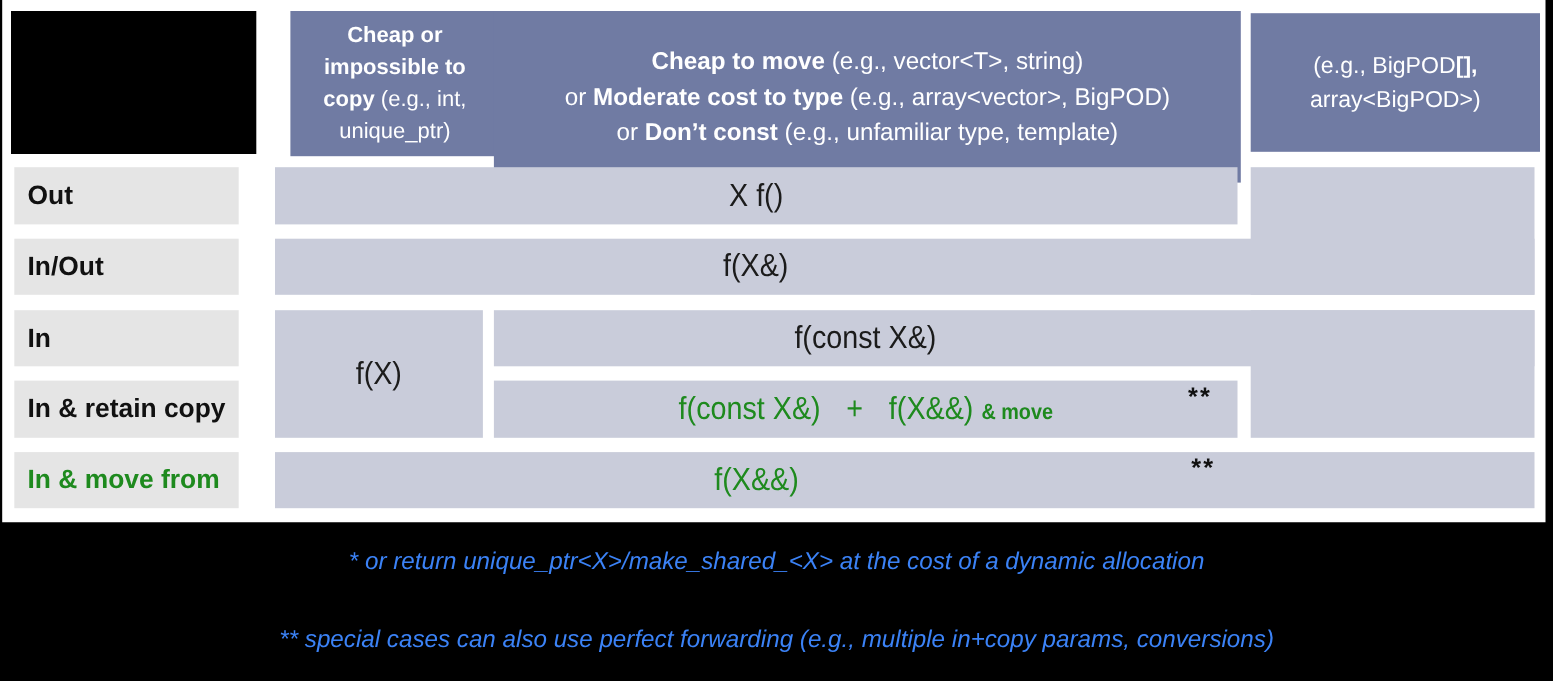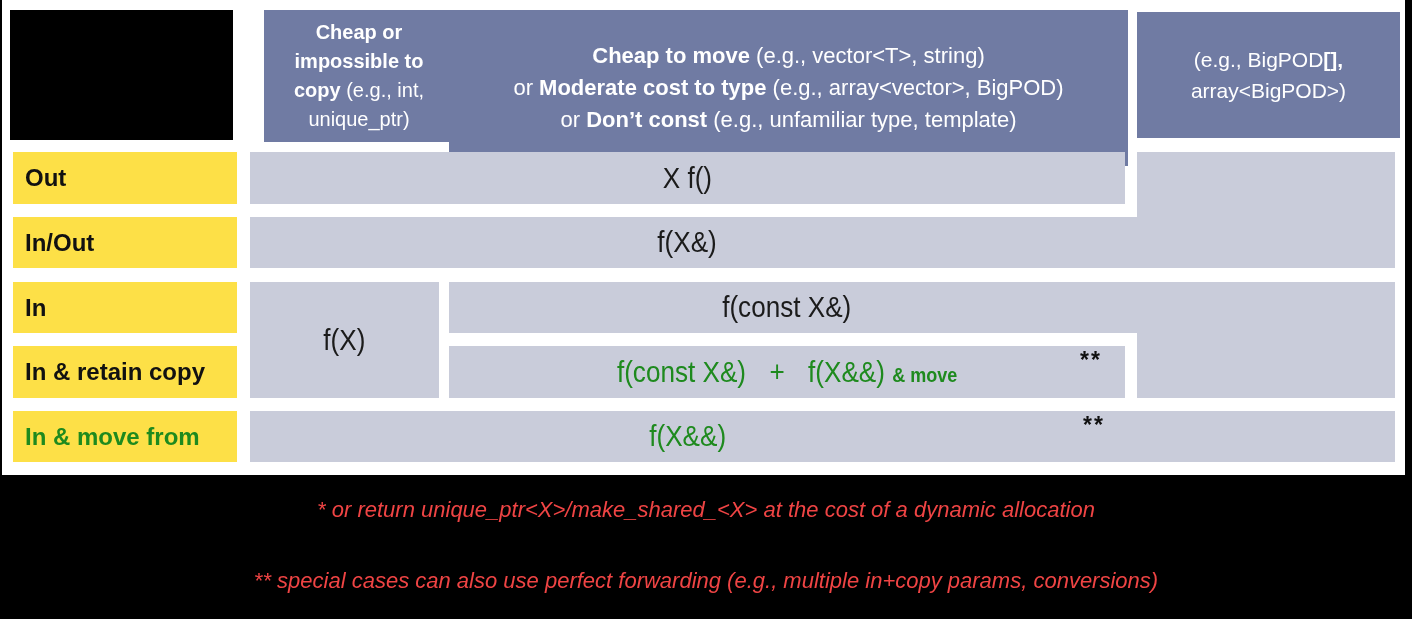--- a/index.html
+++ b/index.html
@@ -8,29 +8,29 @@
   .abs{position:absolute;}
   .whitebg{left:2px;top:0;width:1403px;height:475px;background:#ffffff;}
   .corner{left:10px;top:10px;width:223px;height:130px;background:#000;}
   .hdr{background:#707BA3;color:#fff;text-align:center;
        display:flex;flex-direction:column;justify-content:center;}
   .hdr .b{font-weight:700;}
   .hdr1{left:248px;top:10px;width:190px;height:132px;font-size:20px;line-height:29px;padding:0 6px;box-sizing:border-box;margin-left:16px;}
   .hdr2{left:449px;top:10px;width:679px;height:156px;font-size:22px;line-height:32px;}
   .hdr3{left:1137px;top:12px;width:263px;height:126px;font-size:21px;line-height:31px;}
   .cellbg{background:#C9CCDA;}
-  .lbl{left:13px;width:224px;background:#fde047;display:flex;align-items:center;
+  .lbl{left:13px;width:204px;background:#e5e5e5;display:flex;align-items:center;
        padding-left:12px;box-sizing:border-box;font-weight:700;font-size:24px;color:#111;}
   .codebox{display:flex;align-items:center;justify-content:center;background:transparent;}
   .code{font-size:29px;color:#1b1b1b;white-space:nowrap;transform:scaleX(0.9);}
   .green{color:#1E8A1E;}
   .small{font-size:20px;font-weight:700;}
   .stars{font-size:23px;font-weight:700;color:#111;letter-spacing:2px;}
   .footer{left:0;top:475px;width:1412px;height:144px;background:#000;}
-  .fnote{left:0;width:1412px;text-align:center;color:#ef4444;
+  .fnote{left:0;width:1412px;text-align:center;color:#3b82f6;
          font-style:italic;font-size:22px;}
 </style>
 </head>
 <body>
 
 <div class="abs whitebg"></div>
 <div class="abs corner"></div>
 
 <div class="abs hdr hdr1">
   <div><span class="b">Cheap or impossible to copy</span><span> (e.g., int, unique_ptr)</span></div>

